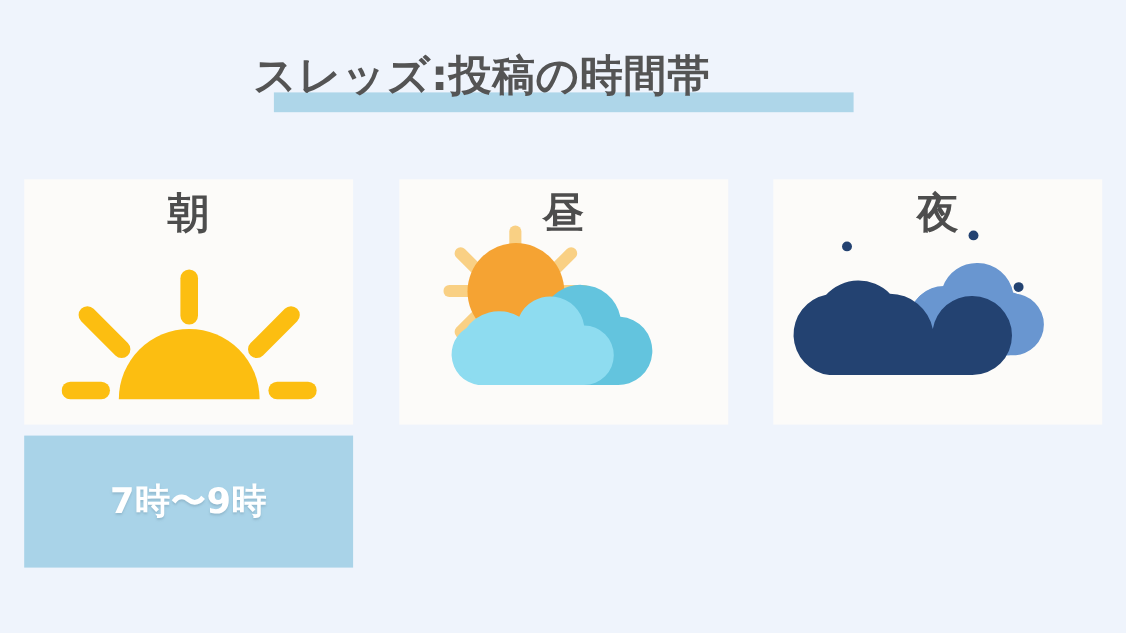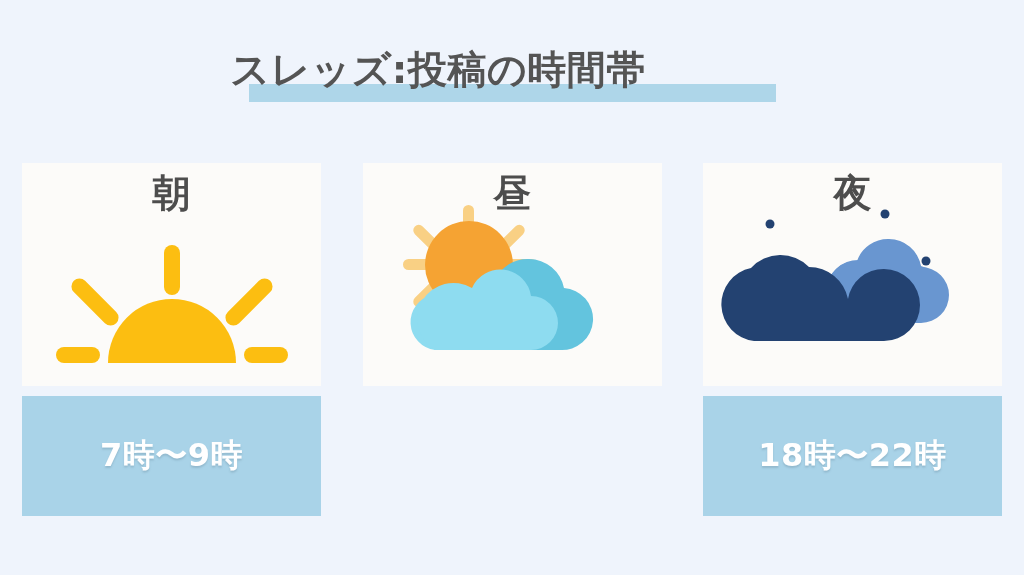--- a/index.html
+++ b/index.html
@@ -201,18 +201,15 @@
 
           <path d="M116 42 a62 62 0 1 0 0 124 a49 49 0 1 1 0 -124 z" fill="#fcbe54"></path>
 
           <path d="M176 62 a33 33 0 0 1 32 27 a29 29 0 0 1 -4 57 h-60 a31 31 0 0 1 0 -62 a33 33 0 0 1 32 -22 z" fill="#6996d0"></path>
           <path d="M144 146 h64 a28 28 0 0 0 0 -56 a33 33 0 0 0 -62 -7 a30 30 0 0 0 -2 63 z" fill="#6996d0"></path>
 
           <path d="M96 90 a40 40 0 0 1 39 32 a36 36 0 0 1 36 -30 a36 36 0 0 1 0 72 h-130 a37 37 0 0 1 -3 -73 a40 40 0 0 1 58 -1 z" fill="#234271"></path>
         </svg>
       </div>
     </div>
-    <div class="card-band">
-      <div class="card-band-text">18時〜22時</div>
-    </div>
   </div>
 
 </div>
 
 </body></html>

